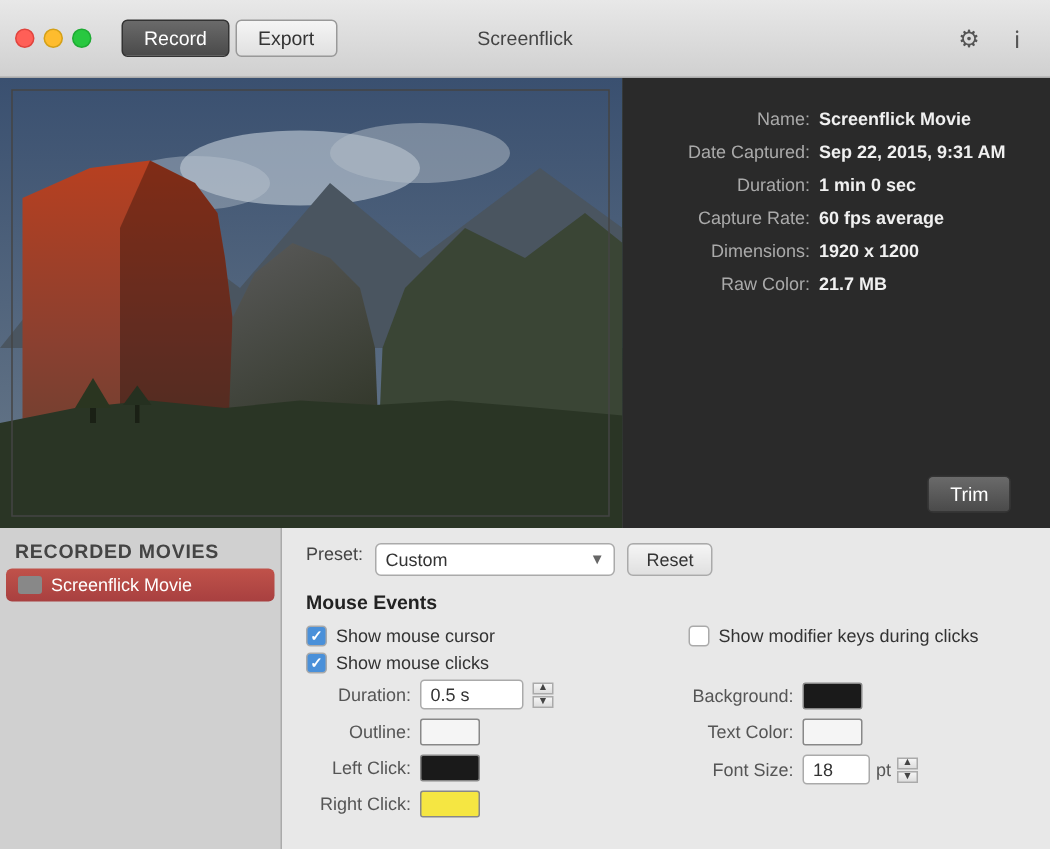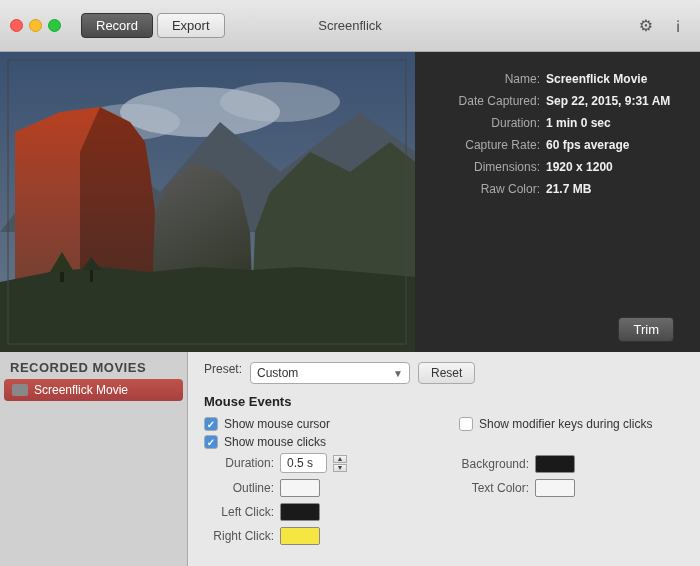--- a/index.html
+++ b/index.html
@@ -331,21 +331,21 @@
       color: #555;
       text-align: right;
       min-width: 70px;
     }
     .form-input {
       background: white;
       border: 1px solid #aaa;
       border-radius: 3px;
       padding: 2px 6px;
       font-size: 12px;
-      width: 47px;
+      width: 69px;
       color: #333;
     }
     .stepper {
       display: flex;
       flex-direction: column;
       gap: 1px;
     }
     .stepper-btn {
       width: 14px;
       height: 8px;
@@ -570,19 +570,30 @@
             <div class="form-row">
               <span class="form-label">Background:</span>
               <div class="color-swatch color-black"></div>
             </div>
 
             <div class="form-row">
               <span class="form-label">Text Color:</span>
               <div class="color-swatch color-white"></div>
             </div>
 
+            <div class="form-row">
+              <span class="form-label">Font Size:</span>
+              <div class="font-size-row">
+                <input class="form-input font-size-input" type="text" value="18" style="">
+                <span class="font-size-unit">pt</span>
+                <div class="stepper">
+                  <div class="stepper-btn">▲</div>
+                  <div class="stepper-btn">▼</div>
+                </div>
+              </div>
+            </div>
           </div>
         </div>
 
       </div>
     </div>
   </div>
 </div>
 
 </body></html>

